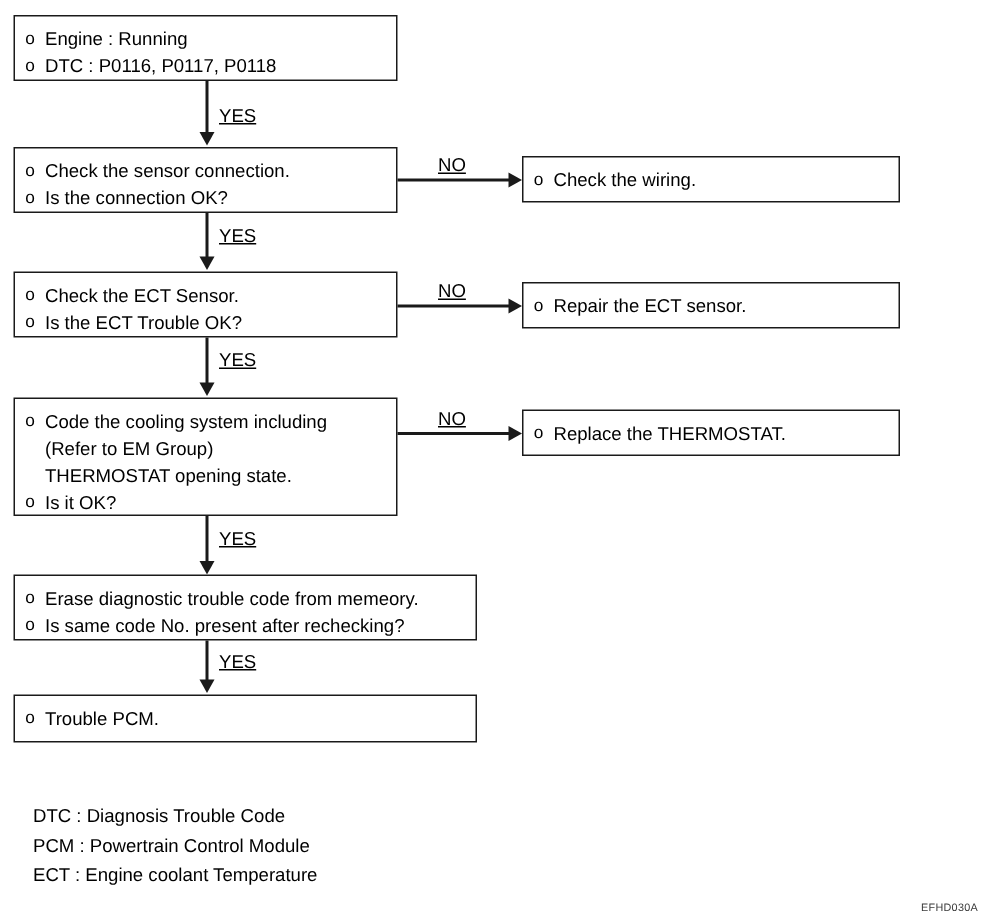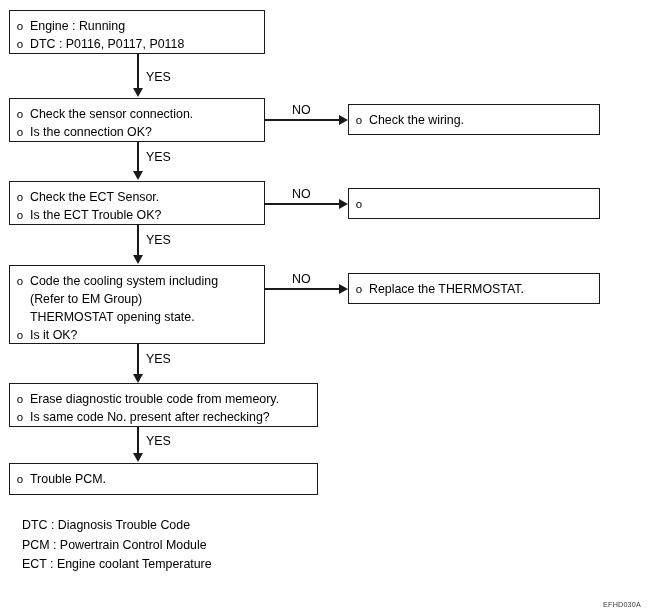--- a/index.html
+++ b/index.html
@@ -81,36 +81,37 @@
     height: 0;
     border-top: 5px solid transparent;
     border-bottom: 5px solid transparent;
     border-left: 9px solid #1a1a1a;
   }
   .edge-label {
     position: absolute;
     font-size: 12.4px;
     line-height: 14px;
     white-space: nowrap;
+    text-decoration: underline;
   }
 
   
   .legend {
     position: absolute;
     left: 22px;
-    top: 516px;
+    top: 535px;
     font-size: 12.4px;
     line-height: 19.5px;
   }
   .legend div { white-space: nowrap; }
 
   
   .fig-code {
     position: absolute;
-    right: 24px;
+    right: 13px;
     bottom: 4px;
     font-size: 7.2px;
     letter-spacing: 0.2px;
     color: #3a3a3a;
     white-space: nowrap;
   }
 </style>
 </head>
 <body>
 
@@ -168,20 +169,21 @@
     </div>
   </div>
 
   <div class="hline" style="left:265px; top:203px; width:78px;"></div>
   <div class="arrow-right" style="left:339px; top:199px;"></div>
   <div class="edge-label" style="left:292px; top:187px;">NO</div>
 
   <div class="node single" style="left:348px; top:188px; width:252px; height:31px;">
     <div class="line">
       <span class="bullet">o</span>
+      <span class="txt">Repair the ECT sensor.</span>
     </div>
   </div>
 
   <div class="vline" style="left:137px; top:225px; height:32px;"></div>
   <div class="arrow-down" style="left:133px; top:255px;"></div>
   <div class="edge-label" style="left:146px; top:233px;">YES</div>
 
   <div class="node" style="left:9px; top:265px; width:256px; height:79px;">
     <div class="line">
       <span class="bullet">o</span>

